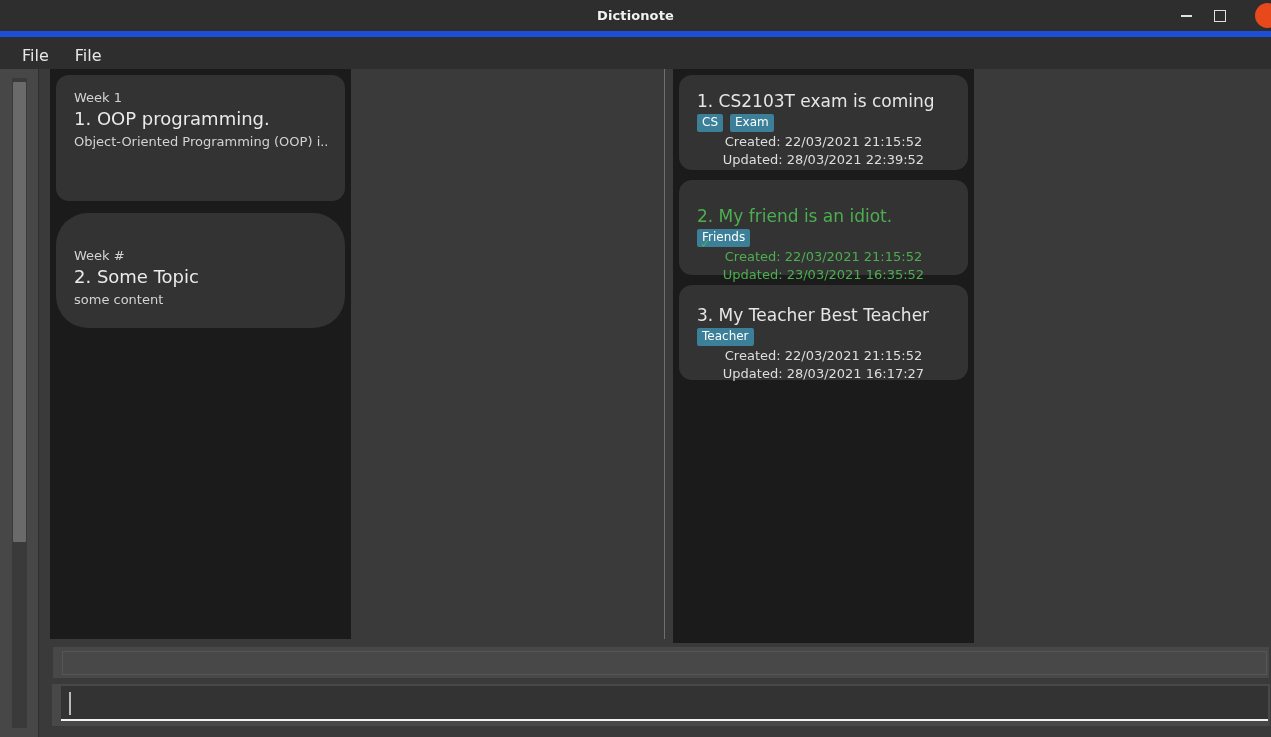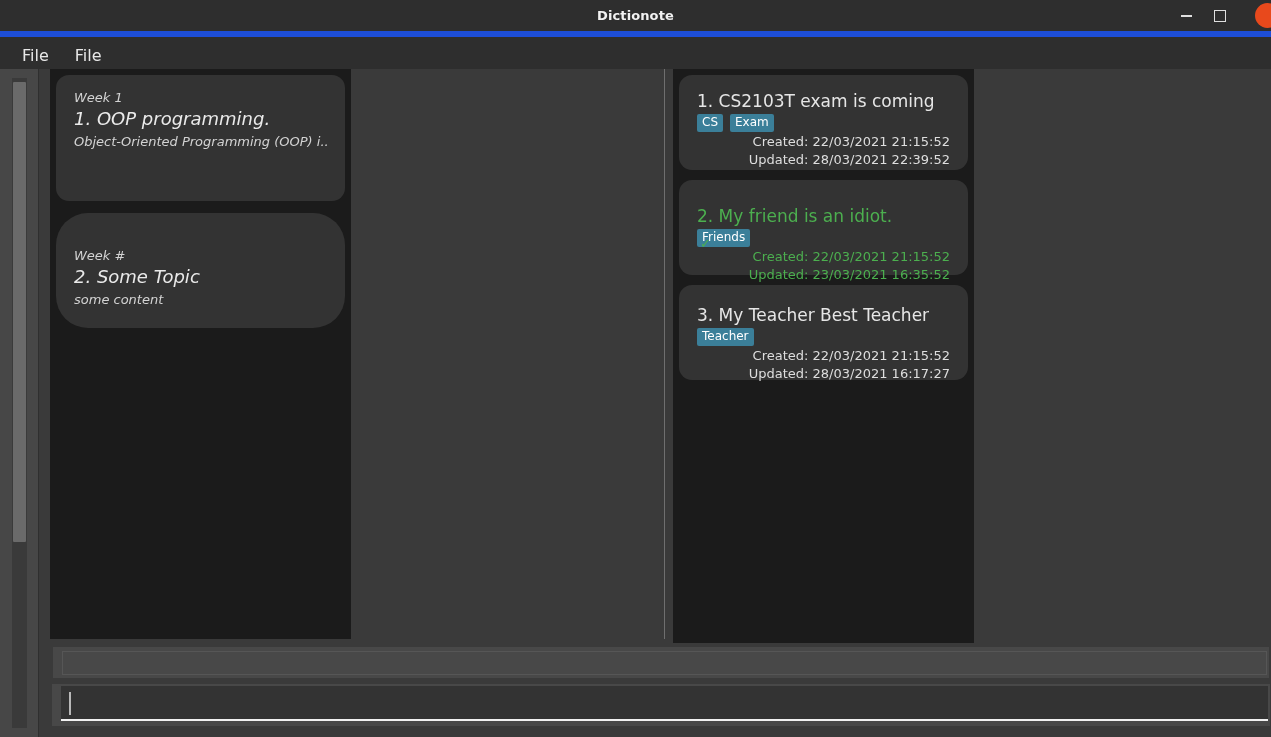--- a/index.html
+++ b/index.html
@@ -170,21 +170,20 @@
     background: #6f6f6f;
   }
 
   
   .note-card {
     margin: 0 6px 12px 6px;
     background: #333333;
     border-radius: 13px;
     padding: 14px 18px 18px 18px;
     box-sizing: border-box;
-    font-style: italic;
   }
   #panel-left .cards-wrap { padding-top: 6px; }
   .nc-week {
     font-size: 13px;
     color: #d3d3d3;
     line-height: 17px;
   }
   .nc-title {
     font-size: 18px;
     color: #eaeaea;
@@ -228,21 +227,21 @@
     background: #3b7f99;
     color: #ffffff;
     font-size: 12px;
     line-height: 15px;
     padding: 1px 5px 2px 5px;
     border-radius: 2px;
     display: inline-block;
   }
   .rc-meta {
     margin-top: 2px;
-    text-align: right;
+    text-align: center;
     font-size: 13px;
     line-height: 16px;
     color: #dedede;
     padding-right: 2px;
   }
   .rc-meta.done { color: #4caf4f; }
   .rc-check {
     position: absolute;
     left: 21px;
     bottom: 25px;

